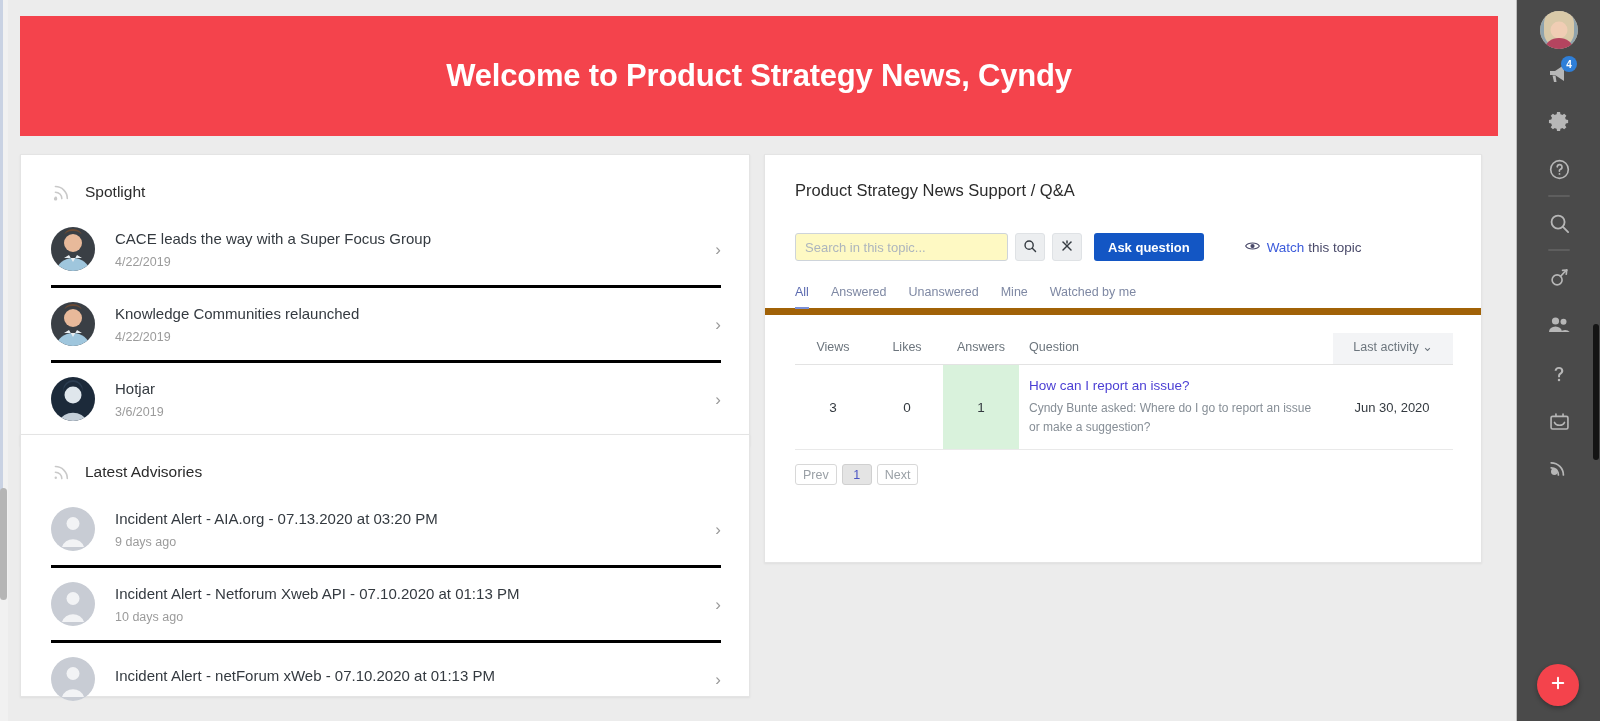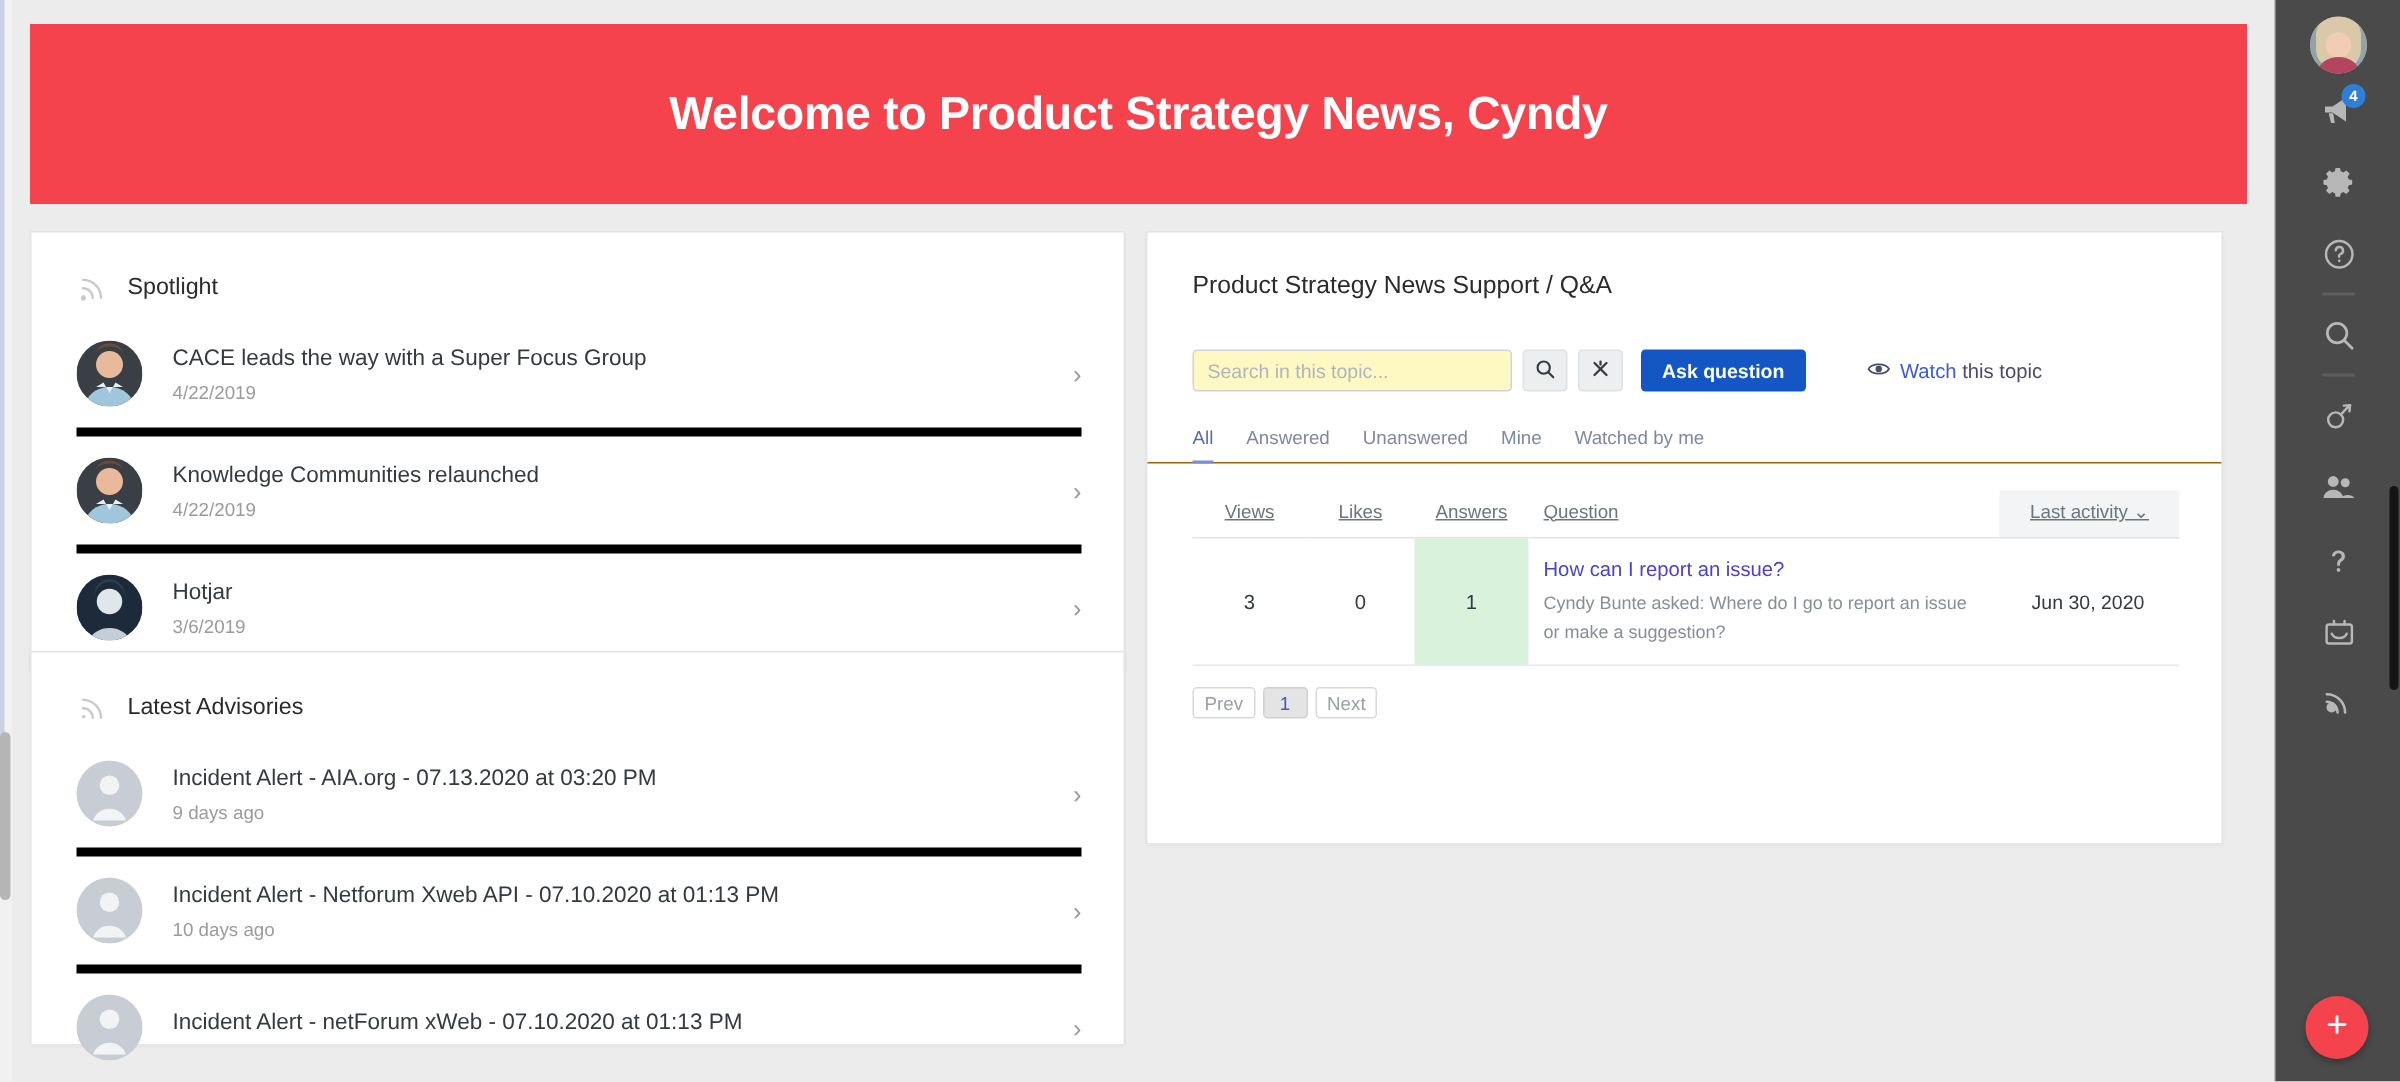--- a/index.html
+++ b/index.html
@@ -66,21 +66,21 @@
   }
   .rss-icon { width: 22px; height: 22px; display:block; }
   .feed-title {
     font-size: 15.5px; color: #2b2b2b;
   }
 
   .feed-list { padding: 0 28px 0 30px; margin-top: 10px; }
   .feed-item {
     display: flex; align-items: center;
     padding: 14px 0 14px 0;
-    border-bottom: 6px solid #000000;
+    border-bottom: 3px solid #000000;
     min-height: 68px;
   }
   .feed-item:last-child { border-bottom: none; }
   .avatar {
     width: 44px; height: 44px; border-radius: 50%;
     flex: 0 0 44px; overflow: hidden; margin-right: 20px;
     background: #dfe2e6;
     display:flex; align-items:flex-end; justify-content:center;
   }
   .avatar svg { display:block; }
@@ -129,36 +129,35 @@
   }
   .watch-link {
     margin-left: 34px; display: flex; align-items: center; gap: 7px;
     font-size: 13.5px; color: #4a4a6a; cursor: pointer;
   }
   .watch-link .w-strong { color: #3b5bdb; }
 
   .qa-tabs {
     display: flex; align-items: flex-end; gap: 22px;
     padding: 0 30px; margin-top: 23px;
-    border-bottom: 1px solid #a16207;
+    border-bottom: 7px solid #a16207;
   }
   .qa-tab {
     font-size: 12.5px; color: #7e88a3; padding-bottom: 8px;
     cursor: pointer; border-bottom: 2px solid transparent;
     position: relative; top: 1px;
   }
   .qa-tab.active { color: #5b6ab0; border-bottom-color: #7a8fd6; }
 
   .qa-table { padding: 0 28px 0 30px; margin-top: 18px; }
   table { width: 100%; border-collapse: collapse; }
   thead th {
     font-size: 12.5px; color: #6c757d; font-weight: normal;
     padding: 6px 4px 10px 4px; text-align: center;
     border-bottom: 1px solid #e3e3e3;
-    text-decoration: underline;
   }
   thead th.q-col { text-align: left; padding-left: 10px; }
   thead th.act-col {
     background: #f3f4f6; text-align: center; padding-left: 10px; padding-right: 10px;
   }
   tbody td {
     font-size: 13.5px; color: #343a40;
     padding: 13px 4px; text-align: center; vertical-align: middle;
     border-bottom: 1px solid #e9e9e9;
   }

